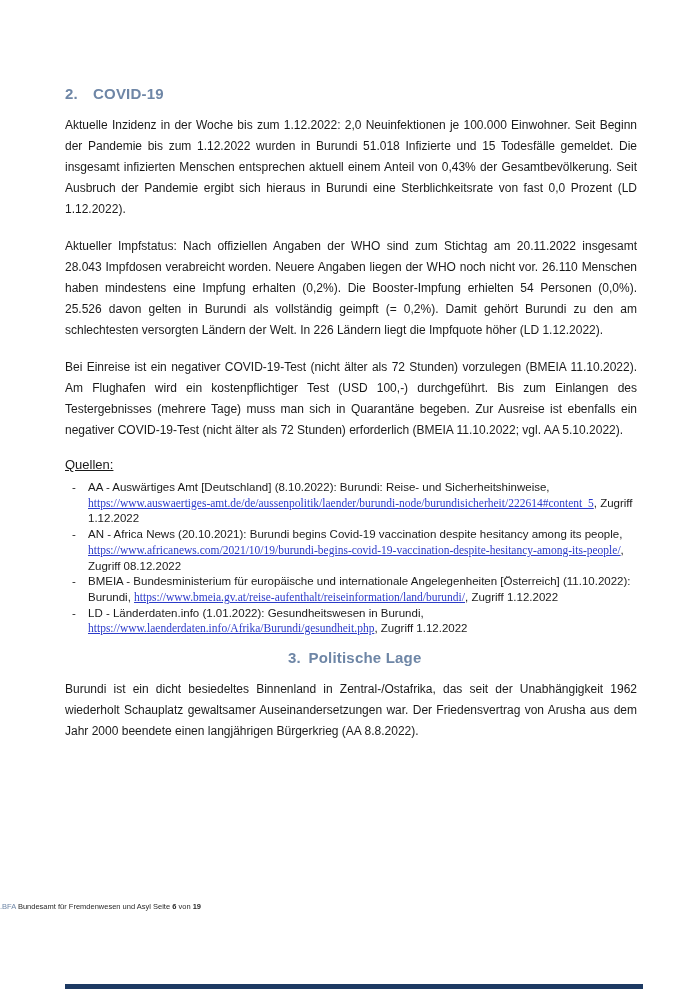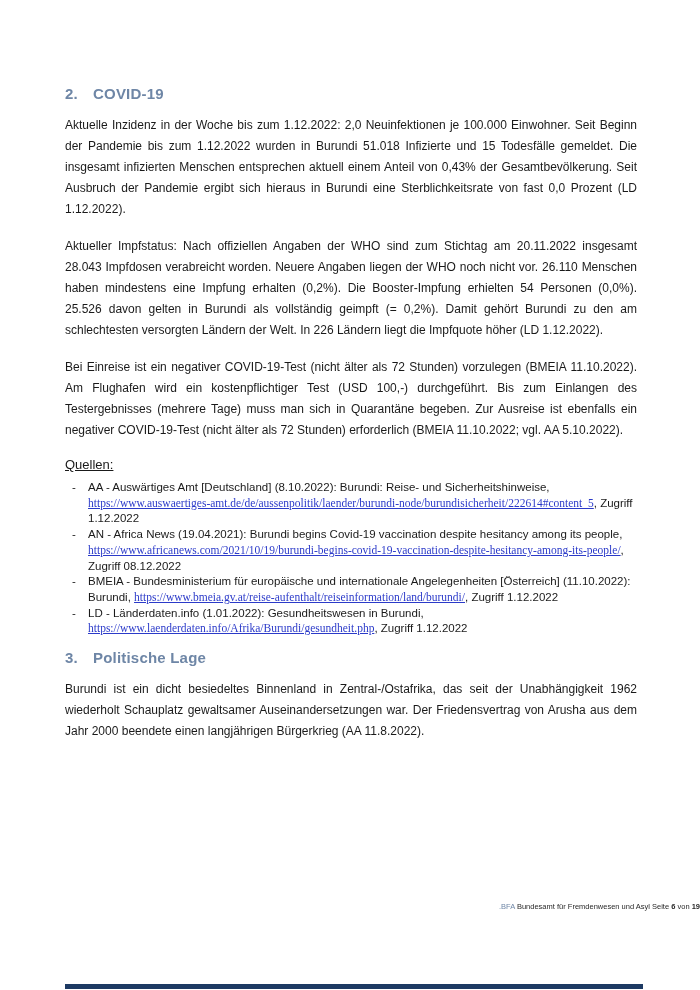--- a/index.html
+++ b/index.html
@@ -19,23 +19,23 @@
     margin:0 0 16px 0; color:var(--body_text,#1a1a1a);
   }
   .sources-label {
     font-size:13px; line-height:16px; margin:0 0 7px 0;
     text-decoration:underline; color:var(--body_text,#1a1a1a);
   }
   ul.sources { list-style:none; margin:0 0 0 0; padding:0; font-size:11.5px; line-height:15.7px; }
   ul.sources li { position:relative; padding-left:23px; }
   ul.sources .dash { position:absolute; left:7px; top:0; }
   a.link { color:var(--link,#2b3ac9); text-decoration:underline; overflow-wrap:break-word; word-break:break-word; cursor:pointer;font-family:Liberation Serif, serif; }
-  h2.sec.second { margin-top:13px; }
+  h2.sec.second { margin-top:13px;text-align:center; }
   .footer {
-    position:absolute; top:902px; left:0; width:100%; text-align:right;
+    position:absolute; top:902px; left:0; width:100%; text-align:left;
     font-size:7.5px; line-height:10px; color:#2a2a2a;
   }
   .footer .logo { color:var(--heading,#6e86a6); }
   .footer b { font-weight:bold; }
   .bottom-bar {
     position:absolute; top:984px; left:65px; width:578px; height:5px;
     background:var(--bar,#1d3a63);
   }
 </style>
 </head>
@@ -47,28 +47,28 @@
     <h2 class="sec"><span class="num">2.</span><span>COVID-19</span></h2>
 
     <p class="body">Aktuelle Inzidenz in der Woche bis zum 1.12.2022: 2,0 Neuinfektionen je 100.000 Einwohner. Seit Beginn der Pandemie bis zum 1.12.2022 wurden in Burundi 51.018 Infizierte und 15 Todesfälle gemeldet. Die insgesamt infizierten Menschen entsprechen aktuell einem Anteil von 0,43% der Gesamtbevölkerung. Seit Ausbruch der Pandemie ergibt sich hieraus in Burundi eine Sterblichkeitsrate von fast 0,0 Prozent (LD 1.12.2022).</p>
     <p class="body">Aktueller Impfstatus: Nach offiziellen Angaben der WHO sind zum Stichtag am 20.11.2022 insgesamt 28.043 Impfdosen verabreicht worden. Neuere Angaben liegen der WHO noch nicht vor. 26.110 Menschen haben mindestens eine Impfung erhalten (0,2%). Die Booster-Impfung erhielten 54 Personen (0,0%). 25.526 davon gelten in Burundi als vollständig geimpft (= 0,2%). Damit gehört Burundi zu den am schlechtesten versorgten Ländern der Welt. In 226 Ländern liegt die Impfquote höher (LD 1.12.2022).</p>
     <p class="body">Bei Einreise ist ein negativer COVID-19-Test (nicht älter als 72 Stunden) vorzulegen (BMEIA 11.10.2022). Am Flughafen wird ein kostenpflichtiger Test (USD 100,-) durchgeführt. Bis zum Einlangen des Testergebnisses (mehrere Tage) muss man sich in Quarantäne begeben. Zur Ausreise ist ebenfalls ein negativer COVID-19-Test (nicht älter als 72 Stunden) erforderlich (BMEIA 11.10.2022; vgl. AA 5.10.2022).</p>
 
     <p class="sources-label">Quellen:</p>
 
     <ul class="sources">
       <li><span class="dash">-</span><span>AA - Auswärtiges Amt [Deutschland] (8.10.2022): Burundi: Reise- und Sicherheitshinweise, </span><a class="link">https://www.auswaertiges-amt.de/de/aussenpolitik/laender/burundi-node/burundisicherheit/222614#content_5</a><span>, Zugriff 1.12.2022</span></li>
-      <li><span class="dash">-</span><span>AN - Africa News (19.04.2021): Burundi begins Covid-19 vaccination despite hesitancy among its people, </span><a class="link">https://www.africanews.com/2021/10/19/burundi-begins-covid-19-vaccination-despite-hesitancy-among-its-people/</a><span>, Zugriff 08.12.2022</span></li>
+      <li><span class="dash">-</span><span>AN - Africa News (20.10.2021): Burundi begins Covid-19 vaccination despite hesitancy among its people, </span><a class="link">https://www.africanews.com/2021/10/19/burundi-begins-covid-19-vaccination-despite-hesitancy-among-its-people/</a><span>, Zugriff 08.12.2022</span></li>
       <li><span class="dash">-</span><span>BMEIA - Bundesministerium für europäische und internationale Angelegenheiten [Österreich] (11.10.2022): Burundi, </span><a class="link">https://www.bmeia.gv.at/reise-aufenthalt/reiseinformation/land/burundi/</a><span>, Zugriff 1.12.2022</span></li>
       <li><span class="dash">-</span><span>LD - Länderdaten.info (1.01.2022): Gesundheitswesen in Burundi, </span><a class="link">https://www.laenderdaten.info/Afrika/Burundi/gesundheit.php</a><span>, Zugriff 1.12.2022</span></li>
     </ul>
 
     <h2 class="sec second"><span class="num">3.</span><span>Politische Lage</span></h2>
 
-    <p class="body">Burundi ist ein dicht besiedeltes Binnenland in Zentral-/Ostafrika, das seit der Unabhängigkeit 1962 wiederholt Schauplatz gewaltsamer Auseinandersetzungen war. Der Friedensvertrag von Arusha aus dem Jahr 2000 beendete einen langjährigen Bürgerkrieg (AA 11.8.2022).</p>
+    <p class="body">Burundi ist ein dicht besiedeltes Binnenland in Zentral-/Ostafrika, das seit der Unabhängigkeit 1962 wiederholt Schauplatz gewaltsamer Auseinandersetzungen war. Der Friedensvertrag von Arusha aus dem Jahr 2000 beendete einen langjährigen Bürgerkrieg (AA 8.8.2022).</p>
 
   </div>
 
   <div class="footer">
     <span class="logo">.BFA</span>
     <span>Bundesamt für Fremdenwesen und Asyl Seite</span>
     <b>6</b>
     <span>von</span>
     <b>19</b>
   </div>

